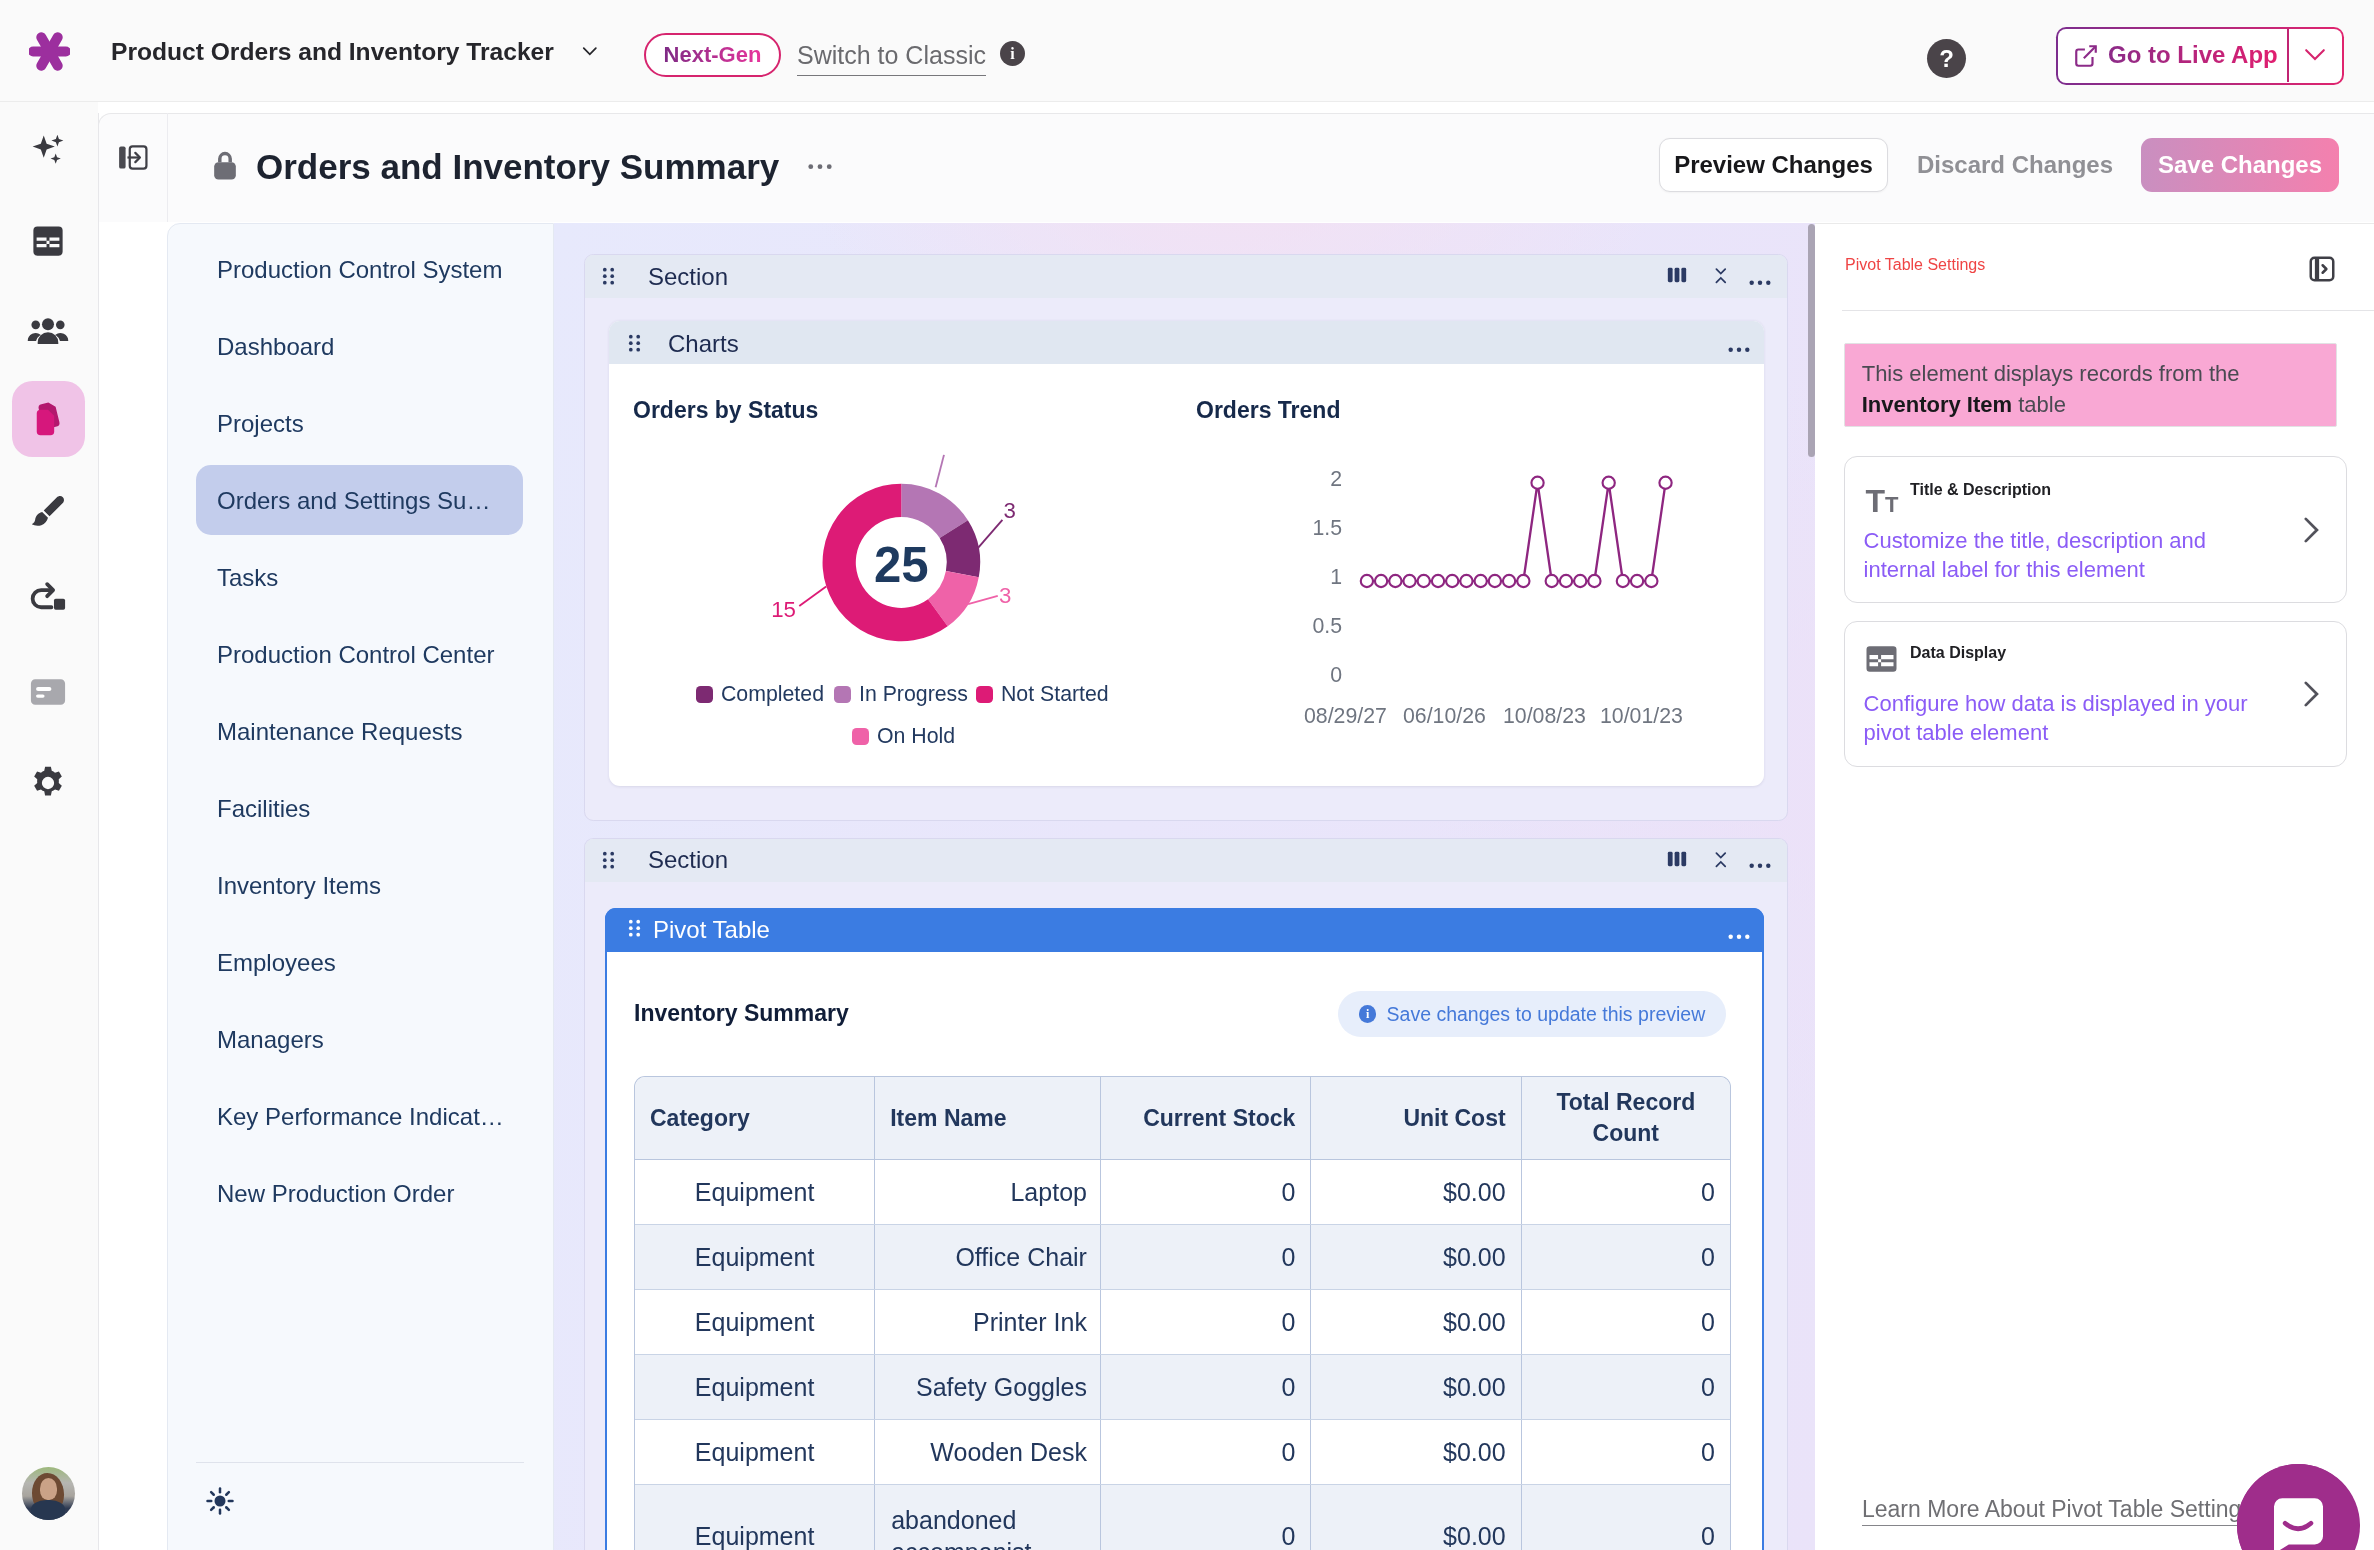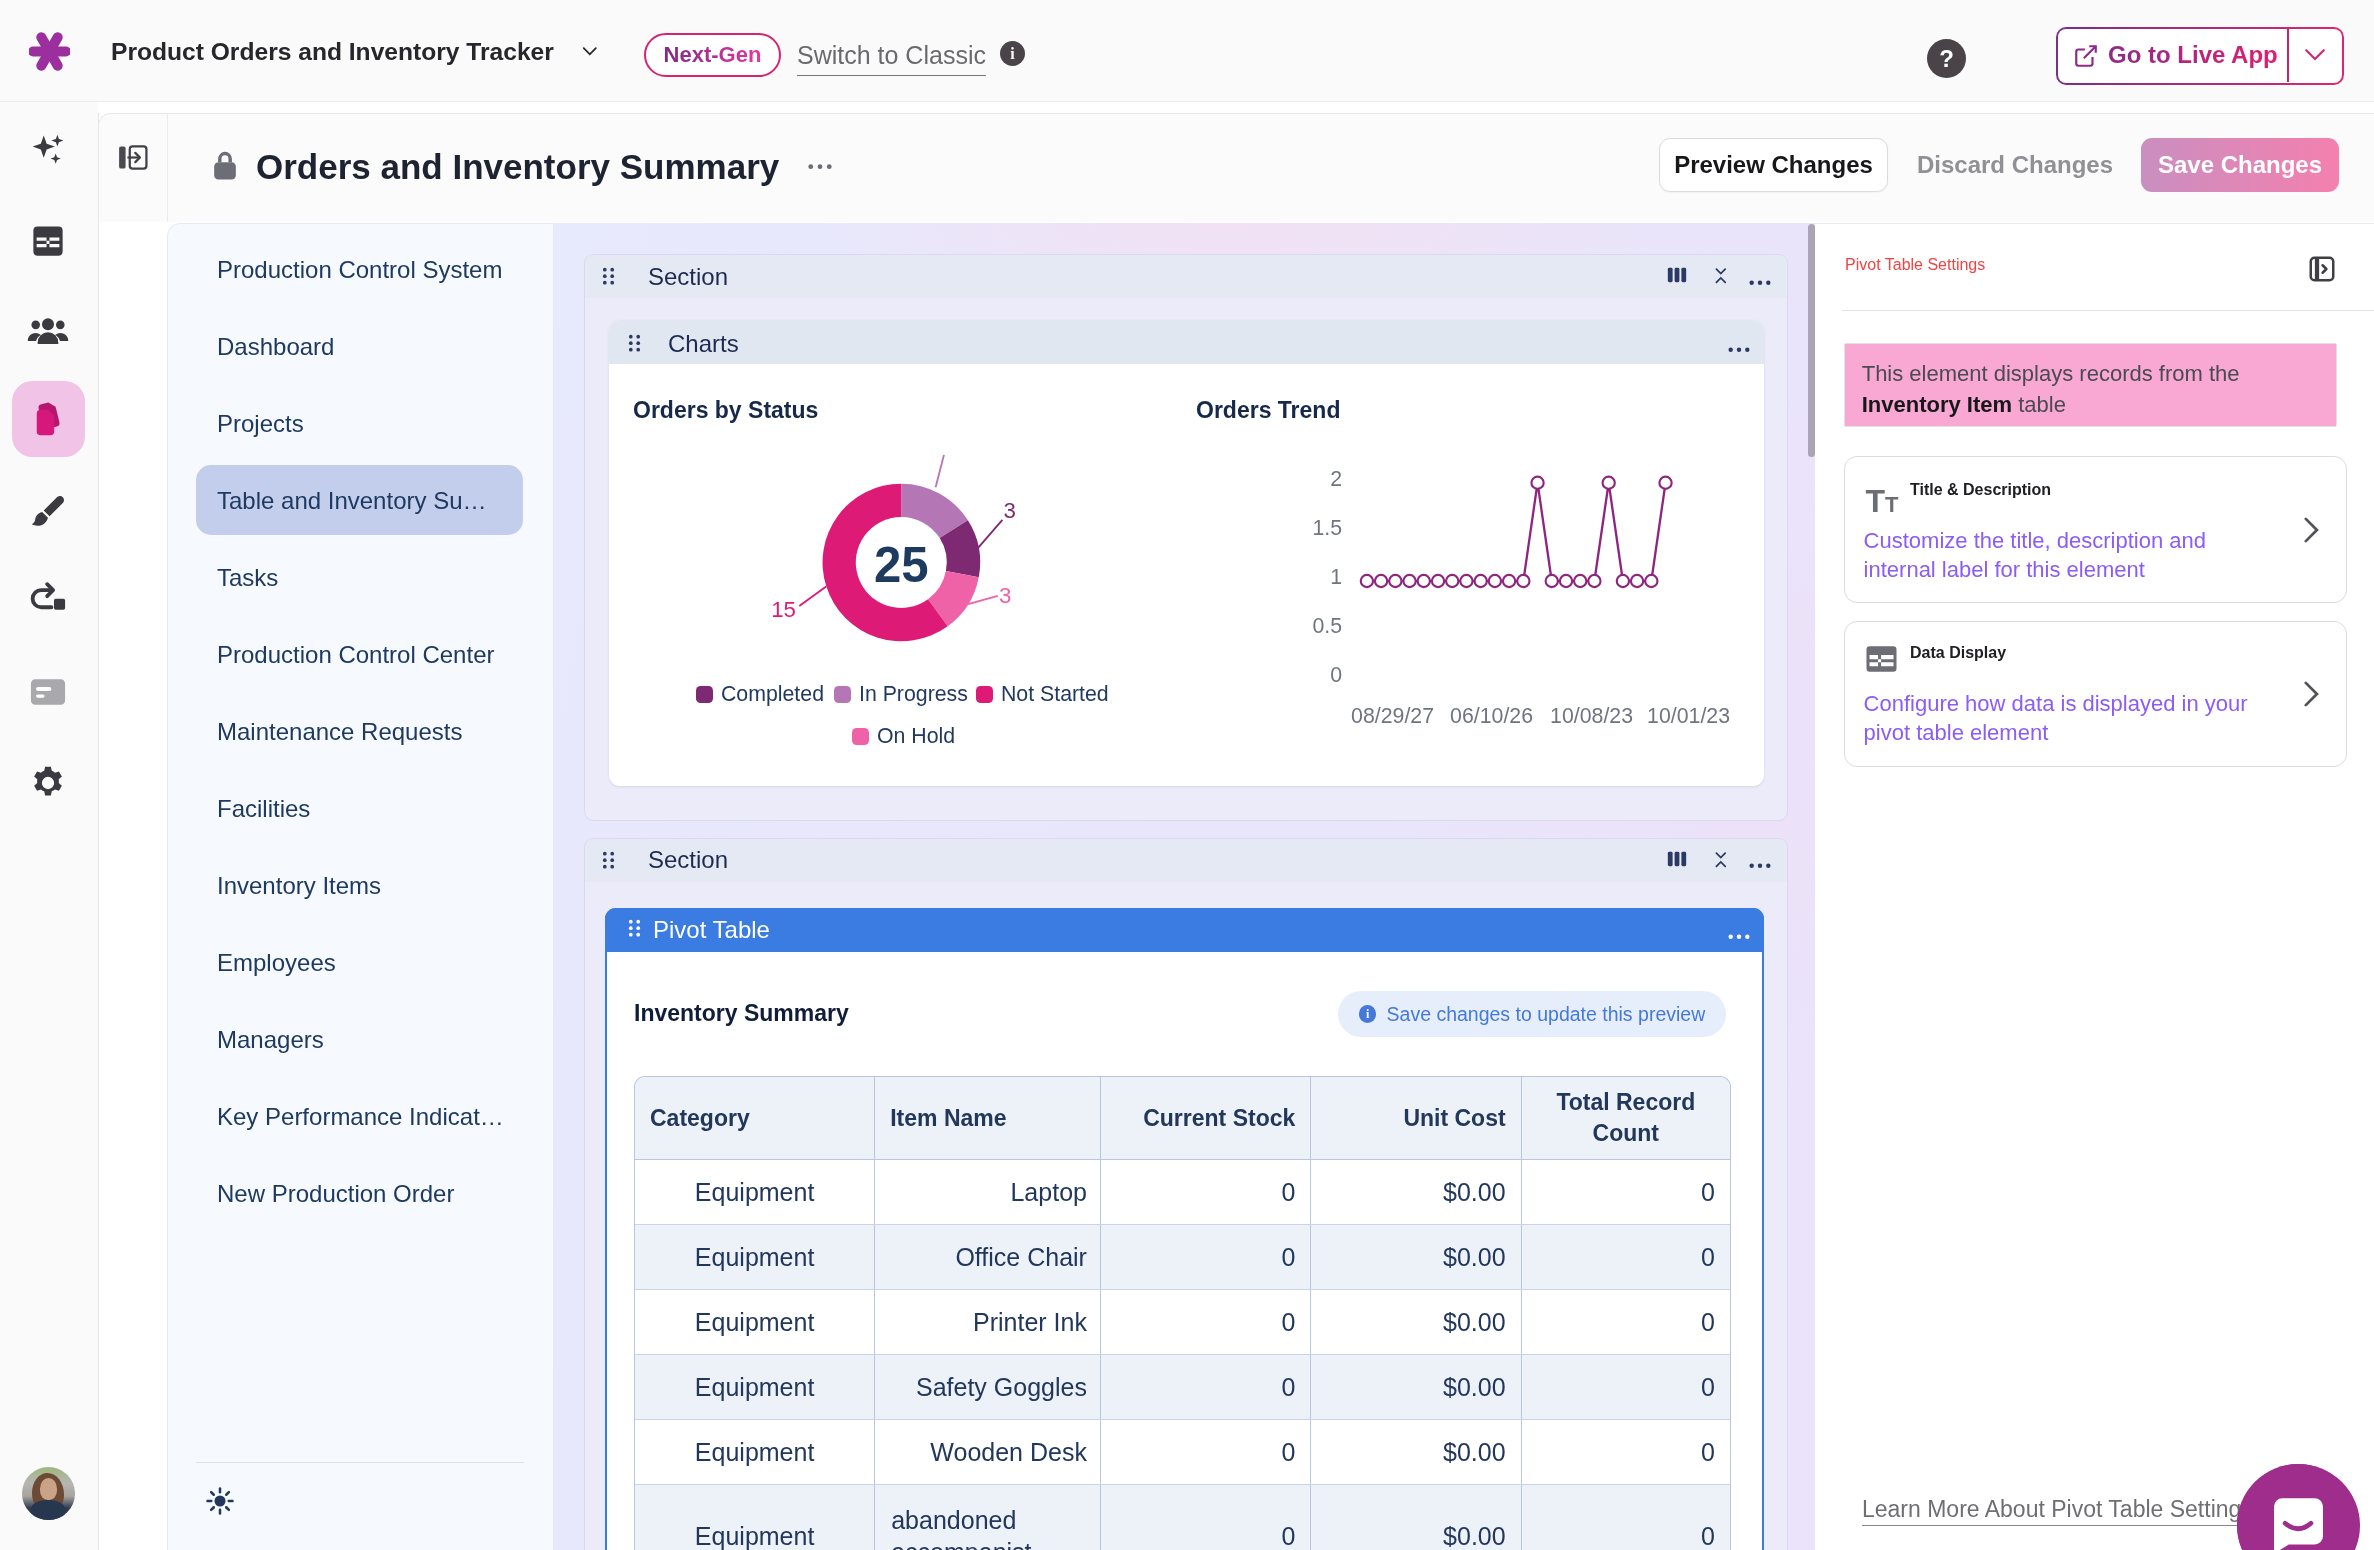--- a/index.html
+++ b/index.html
@@ -47,21 +47,21 @@
 .sectitle{font-size:24px;color:#1e2b50;margin-left:15px}
 #sec1{top:254px;height:567px}
 #sec2{top:838px;height:713px;border-bottom:none;border-radius:9.3px 9.3px 0 0}
 #chartscard{position:absolute;left:609px;top:321px;width:1155px;height:465px;background:#fff;border-radius:11px;box-shadow:0 0.9px 2.8px rgba(40,40,90,.10)}
 #chartshdr{position:absolute;left:0;top:0;width:100%;height:43px;background:#e0e7f1;border-radius:11px 11px 0 0;display:flex;align-items:center}
 #pivotcard{position:absolute;left:605px;top:908px;width:1159px;height:643px;background:#fff;border:2.3px solid #3b7ce2;border-bottom:none;border-radius:11px 11px 0 0}
 #pivothdr{position:absolute;left:-2.3px;top:-2.3px;width:1159px;height:44px;background:#3b7ce2;border-radius:11px 11px 0 0;display:flex;align-items:center}
 .ctitle{position:absolute;font-size:23px;font-weight:bold;color:#16294a}
 
 .ylab{position:absolute;width:56px;text-align:right;font-size:21.3px;color:#6f7580}
-.xlab{position:absolute;width:130px;text-align:right;font-size:21.3px;color:#6f7580}
+.xlab{position:absolute;width:130px;text-align:left;font-size:21.3px;color:#6f7580}
 .leg{position:absolute;display:flex;align-items:center;gap:8.3px;font-size:21.3px;color:#233a60}
 .sw{width:16.7px;height:16.7px;border-radius:4.6px;display:inline-block}
 
 #invsum{position:absolute;left:634px;top:1000px;font-size:23px;font-weight:bold;color:#101d38}
 #savepill{position:absolute;left:1338px;top:991px;width:388px;height:46px;border-radius:23px;background:#e7eefb;display:flex;align-items:center;justify-content:center;gap:10.2px;font-size:19.5px;color:#4579d9}
 #ptable{position:absolute;left:634px;top:1076px;width:1097px;height:475px;border:1.4px solid #b9c6de;border-bottom:none;border-radius:11px 11px 0 0;overflow:hidden;font-size:25px;color:#22375c;background:#fff}
 #thead{display:flex;height:83px;background:#edf1f8;font-weight:bold;align-items:center;font-size:23px}
 #thead .c{border-bottom:0.9px solid #b9c6de}
 .trow{display:flex;height:65px;border-bottom:0.9px solid #c9d4e6;align-items:center;background:#fff}
 .trow.alt{background:#edf1f8}
@@ -194,21 +194,21 @@
     <div class="hair"></div>
     <div class="face"></div>
     <div class="shirt"></div>
   </div>
 
 <div id="navpanel">
 <div id="navsel"></div>
 <div class="navitem" style="top:28px">Production Control System</div>
 <div class="navitem" style="top:105px">Dashboard</div>
 <div class="navitem" style="top:182px">Projects</div>
-<div class="navitem" style="top:259px">Table and Inventory Su…</div>
+<div class="navitem" style="top:259px">Orders and Settings Su…</div>
 <div class="navitem" style="top:336px">Tasks</div>
 <div class="navitem" style="top:413px">Production Control Center</div>
 <div class="navitem" style="top:490px">Maintenance Requests</div>
 <div class="navitem" style="top:567px">Facilities</div>
 <div class="navitem" style="top:644px">Inventory Items</div>
 <div class="navitem" style="top:721px">Employees</div>
 <div class="navitem" style="top:798px">Managers</div>
 <div class="navitem" style="top:875px">Key Performance Indicat…</div>
 <div class="navitem" style="top:952px">New Production Order</div>
 

